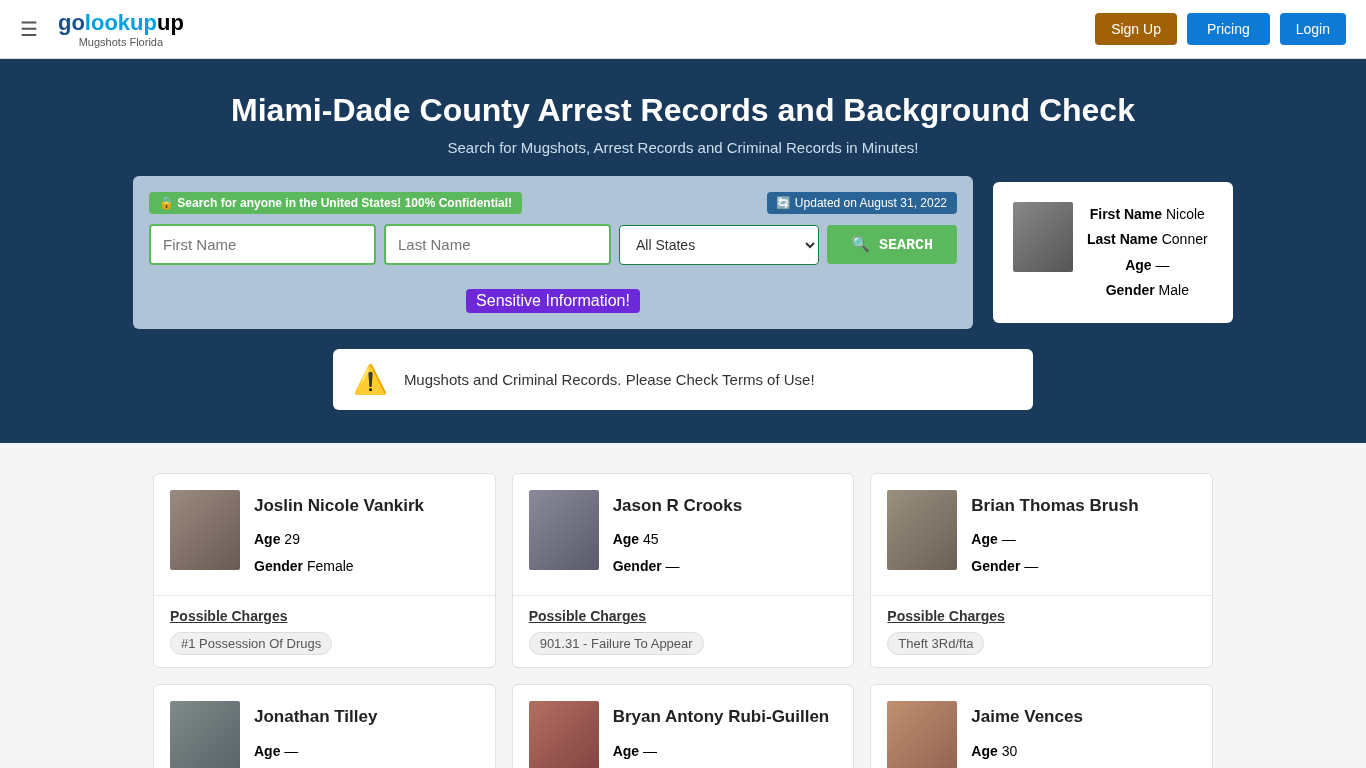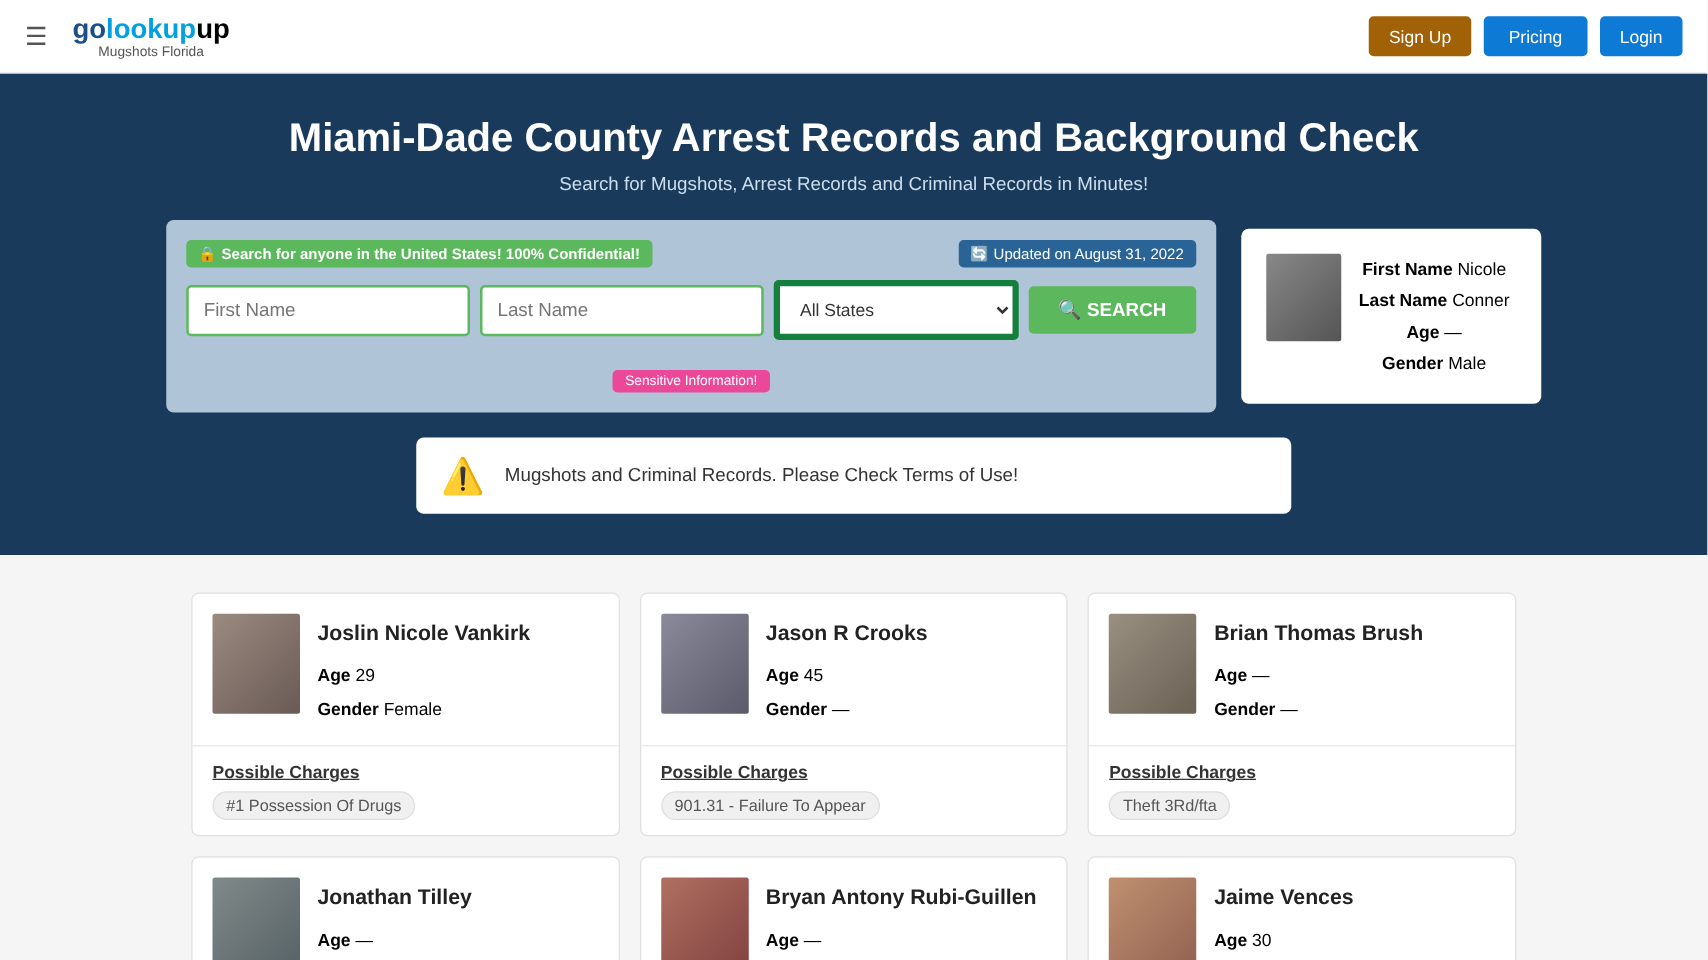--- a/index.html
+++ b/index.html
@@ -78,45 +78,46 @@
       padding: 10px 12px;
       border: 2px solid #5cb85c;
       border-radius: 4px;
       font-size: 15px;
       flex: 1;
       color: #999;
       background: #fff;
     }
     .search-inputs select {
       padding: 10px 12px;
-      border: 5px solid #15803d;
+      border: 1px solid #15803d;
       border-radius: 4px;
       font-size: 14px;
       flex: 1;
       background: #fff;
       color: #333;
     }
     .btn-search {
       background: #5cb85c;
       color: #fff;
       border: none;
       padding: 10px 24px;
       border-radius: 4px;
       cursor: pointer;
       font-size: 15px;
       font-weight: bold;
       white-space: nowrap;
+      font-family: Liberation Mono, monospace;
     }
     .sensitive-label {
-      background: #ec4899;
+      background: #6d28d9;
       color: #fff;
       display: inline-block;
       padding: 3px 10px;
       border-radius: 4px;
-      font-size: 11px;
+      font-size: 16px;
       margin-top: 24px;
     }
 
     
     .info-card {
       background: #fff;
       border-radius: 6px;
       padding: 20px;
       min-width: 240px;
       display: flex;

